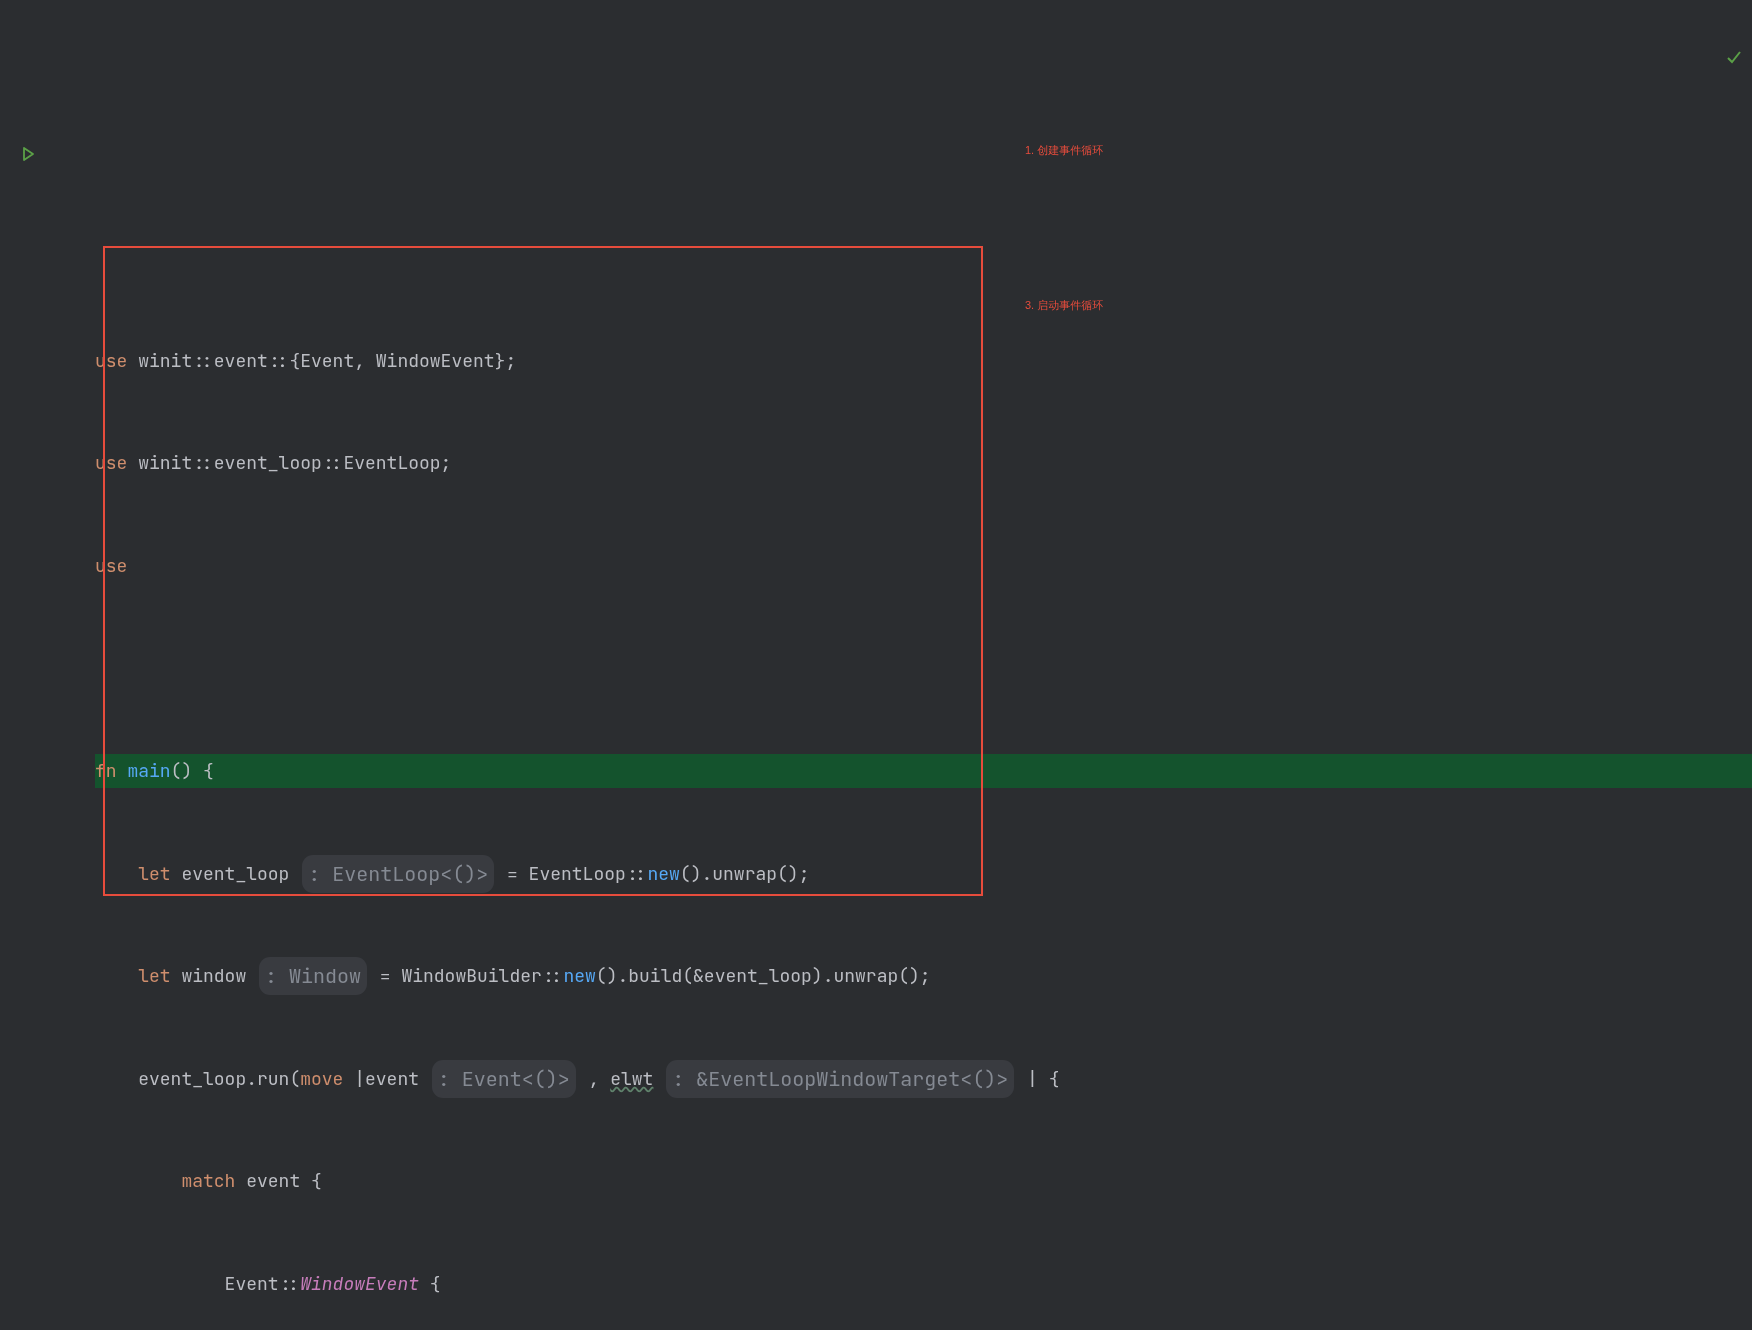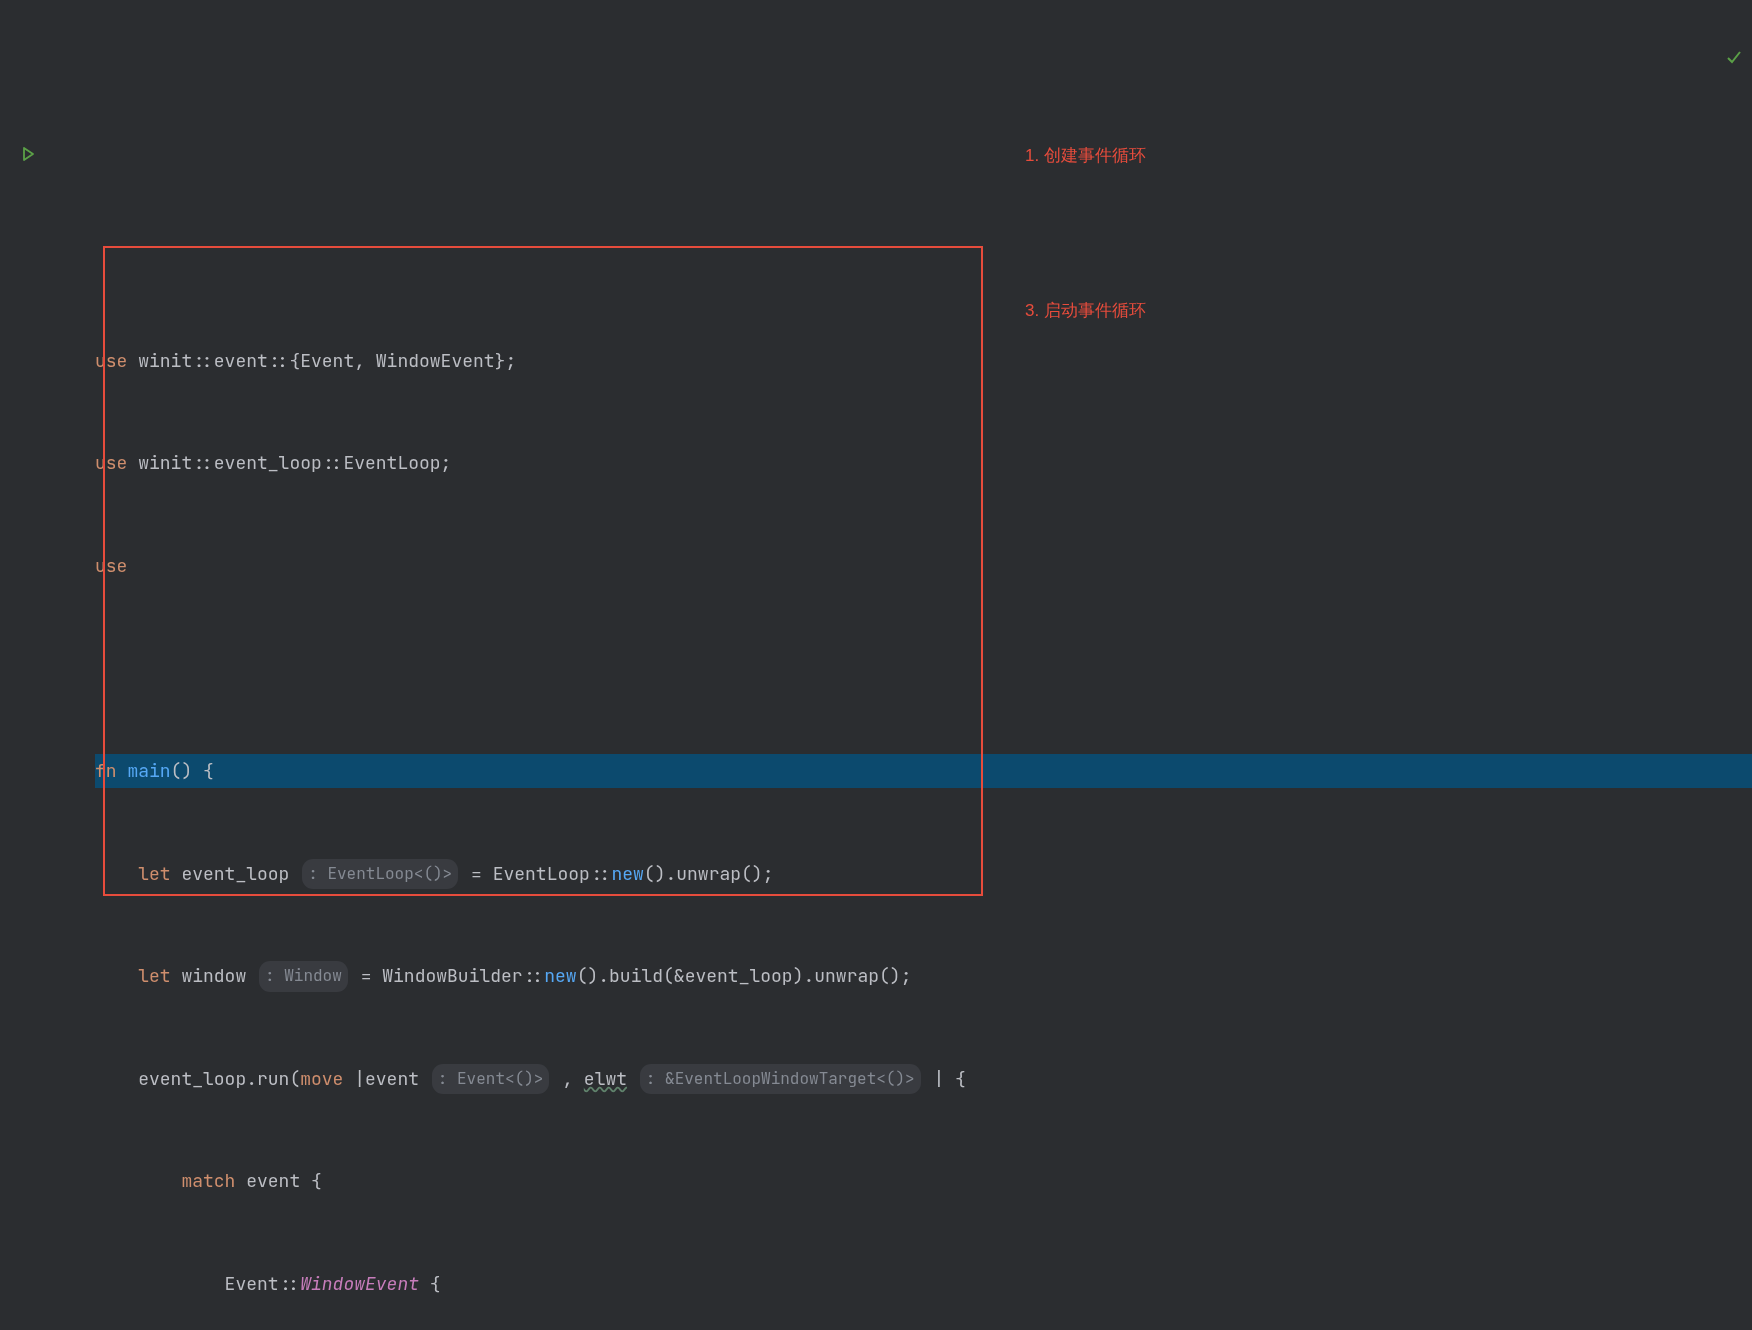--- a/index.html
+++ b/index.html
@@ -37,39 +37,39 @@
     padding-top: 2px;
     position: relative;
   }
   .line {
     height: 34.2px;
     display: flex;
     align-items: center;
     margin-left: 40px;
   }
   .highlight-line {
-    background: #0c4a6e;
+    background: #14532d;
   }
   .kw { color: #cf8e6d; }
   .fn-name { color: #56a8f5; }
   .call { color: #56a8f5; }
   .enum-variant { color: #c77dbb; font-style: italic; }
   .param-hint {
     color: #858a93;
     background: #393b40;
     border-radius: 11px;
     padding: 0 6px;
-    font-size: 16px;
+    font-size: 20px;
     margin: 0 2px;
   }
   .ident-underline { text-decoration: underline; text-decoration-style: wavy; text-decoration-color: #5f826b; }
   .annot {
     color: #e74c3c;
     position: absolute;
-    font-size: 17px;
+    font-size: 11px;
     font-family: -apple-system, "Segoe UI", sans-serif;
   }
   .annot b { font-weight: bold; }
   .red-box {
     position: absolute;
     border: 2px solid #e74c3c;
     pointer-events: none;
   }
   .right-margin-icon {
     position: absolute;

